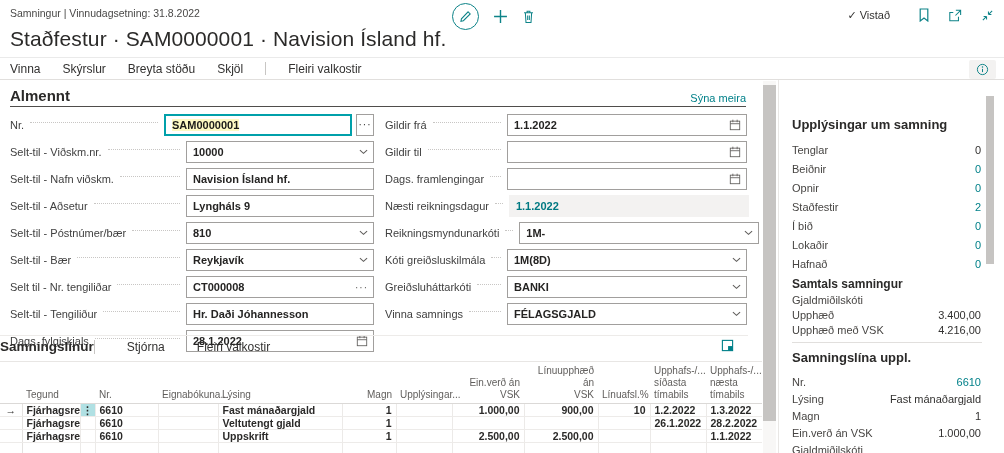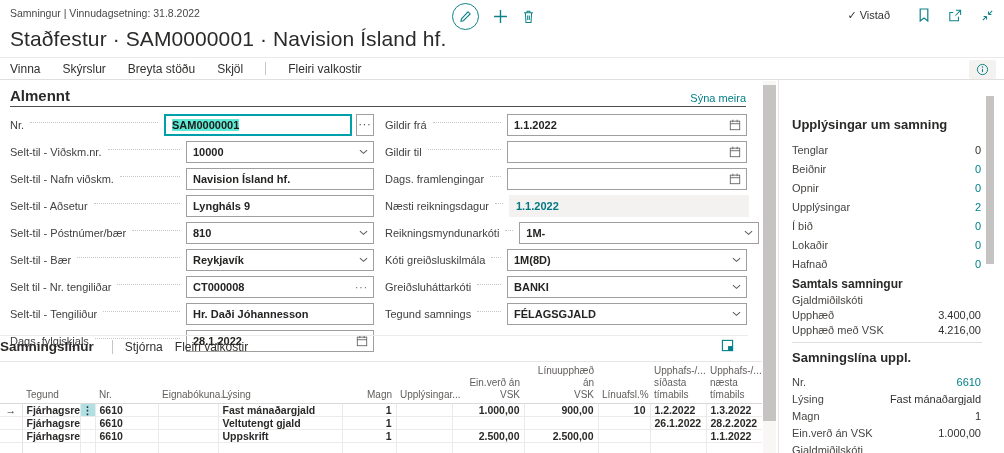--- a/index.html
+++ b/index.html
@@ -47,33 +47,33 @@
   .leader { flex:1; border-bottom:1px dotted #c8c6c4; margin:0 6px 4px 6px; min-width:8px; }
   .fbox { position:relative; height:22px; border:1px solid #a19f9d; background:#fff;
     display:flex; align-items:center; padding:0 6px; flex:0 0 auto; }
   .fbox-l { width:188px; }
   .fbox-r { width:240px; }
   .fbox input { border:none; outline:none; width:100%; background:transparent;
     font:inherit; font-size:11px; color:#252423; font-weight:600; padding:0; }
   .fbox.focused { border:2px solid #00a0aa; }
   .fbox.readonly { background:#f3f2f1; border-color:#f3f2f1; }
   .fbox.readonly .ro-val { color:#007982; font-weight:600; font-size:11px; }
-  .sel-text { background:#5eead4; color:#1b1a19; font-weight:600; font-size:11px; }
+  .sel-text { background:#fef9c3; color:#1b1a19; font-weight:600; font-size:11px; }
   .suffix { position:absolute; right:5px; top:50%; transform:translateY(-50%);
     display:flex; align-items:center; color:#605e5c; }
   .suffix.ell { font-size:10px; letter-spacing:1px; color:#605e5c; }
   .assist-box { width:18px; height:22px; border:1px solid #a19f9d; margin-left:4px;
     display:flex; align-items:center; justify-content:center; font-size:10px; color:#323130;
     letter-spacing:1px; cursor:pointer; }
 
   
   .lines-head { left:0; top:255px; width:748px; height:22px; display:flex; align-items:center;
     border-top:1px solid #edebe9; }
   .lines-title { font-size:13.5px; font-weight:700; color:#2b2a29; }
-  .lines-menu { display:flex; align-items:center; gap:12px; margin-left:18px; }
+  .lines-menu { display:flex; align-items:center; gap:32px; }
   .lines-menu .vdiv { height:14px; }
   .excel-icon { position:absolute; right:14px; top:3px; }
 
   .lines-table { left:0; top:281px; width:762px; border-collapse:collapse; table-layout:fixed;
     border-top:1px solid #e8e6e4; }
   .lines-table th { vertical-align:bottom; font-weight:400; color:#605e5c; font-size:10px;
     line-height:1.18; padding:3px 4px 3px 4px; white-space:pre-line;
     border-bottom:1px solid #dbd9d7; text-align:left; }
   .lines-table th.num, .lines-table td.num { text-align:right; }
   .lines-table td { height:13px; line-height:12px; font-size:10.5px; font-weight:600; color:#2b2a29;
@@ -342,21 +342,21 @@
       <div class="fbox fbox-r">
         <input value="BANKI" style="">
         <span class="suffix">
             <svg width="9" height="6" viewBox="0 0 10 6">
               <path d="M1 1l4 3.5L9 1" fill="none" stroke="#605e5c" stroke-width="1.2"></path>
             </svg>
           </span>
       </div>
     </div>
     <div class="frow">
-      <span class="flabel">Tegund samnings</span>
+      <span class="flabel">Vinna samnings</span>
         <span class="leader"></span>
       <div class="fbox fbox-r">
         <input value="FÉLAGSGJALD" style="">
         <span class="suffix">
             <svg width="9" height="6" viewBox="0 0 10 6">
               <path d="M1 1l4 3.5L9 1" fill="none" stroke="#605e5c" stroke-width="1.2"></path>
             </svg>
           </span>
       </div>
     </div>
@@ -493,21 +493,21 @@
   </div>
   <div class="fb-row" style="top:79px;height:19px;">
     <span class="fb-label">Beiðnir</span>
     <span class="fb-val link">0</span>
   </div>
   <div class="fb-row" style="top:98px;height:19px;">
     <span class="fb-label">Opnir</span>
     <span class="fb-val link">0</span>
   </div>
   <div class="fb-row" style="top:117px;height:19px;">
-    <span class="fb-label">Upplýsingar</span>
+    <span class="fb-label">Staðfestir</span>
     <span class="fb-val link">2</span>
   </div>
   <div class="fb-row" style="top:136px;height:19px;">
     <span class="fb-label">Í bið</span>
     <span class="fb-val link">0</span>
   </div>
   <div class="fb-row" style="top:155px;height:19px;">
     <span class="fb-label">Lokaðir</span>
     <span class="fb-val link">0</span>
   </div>

